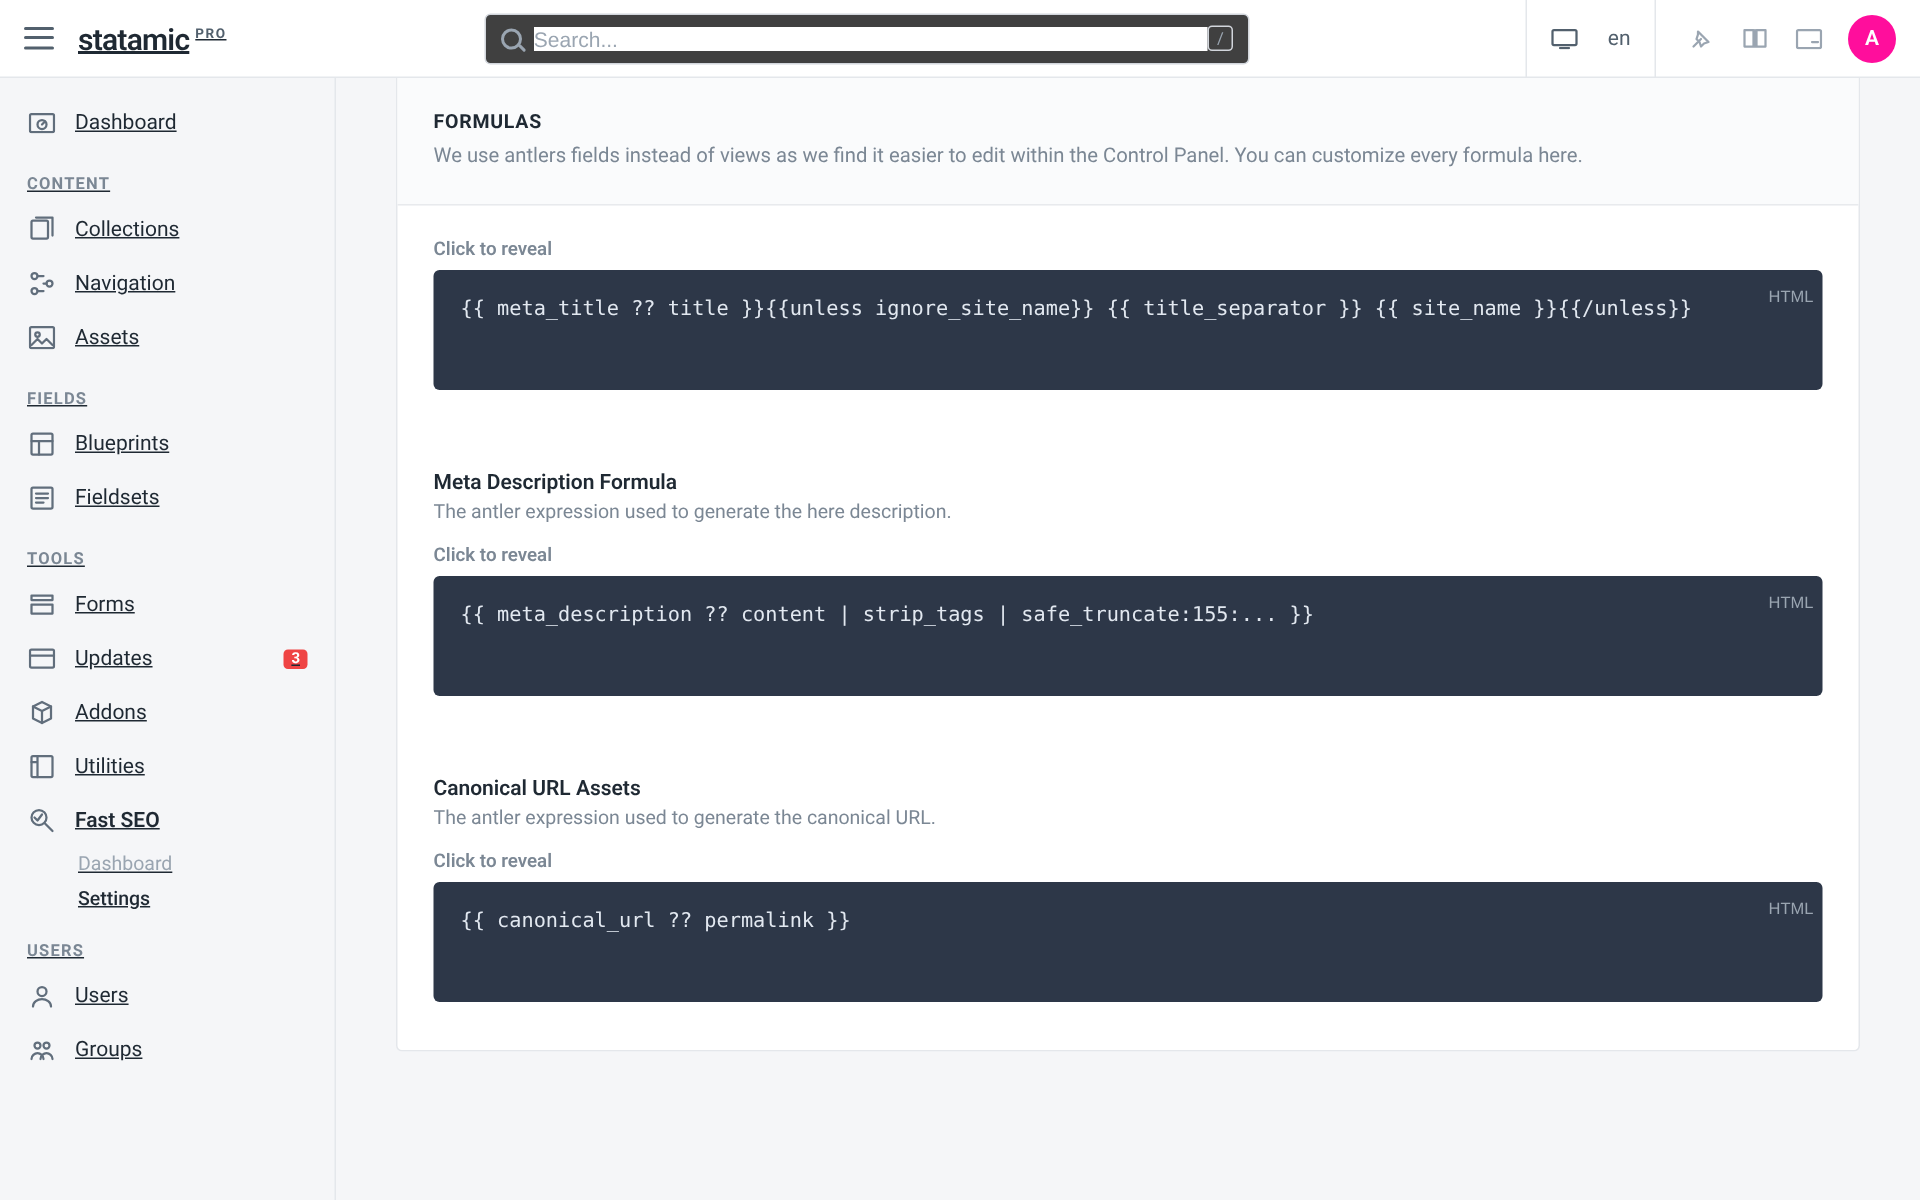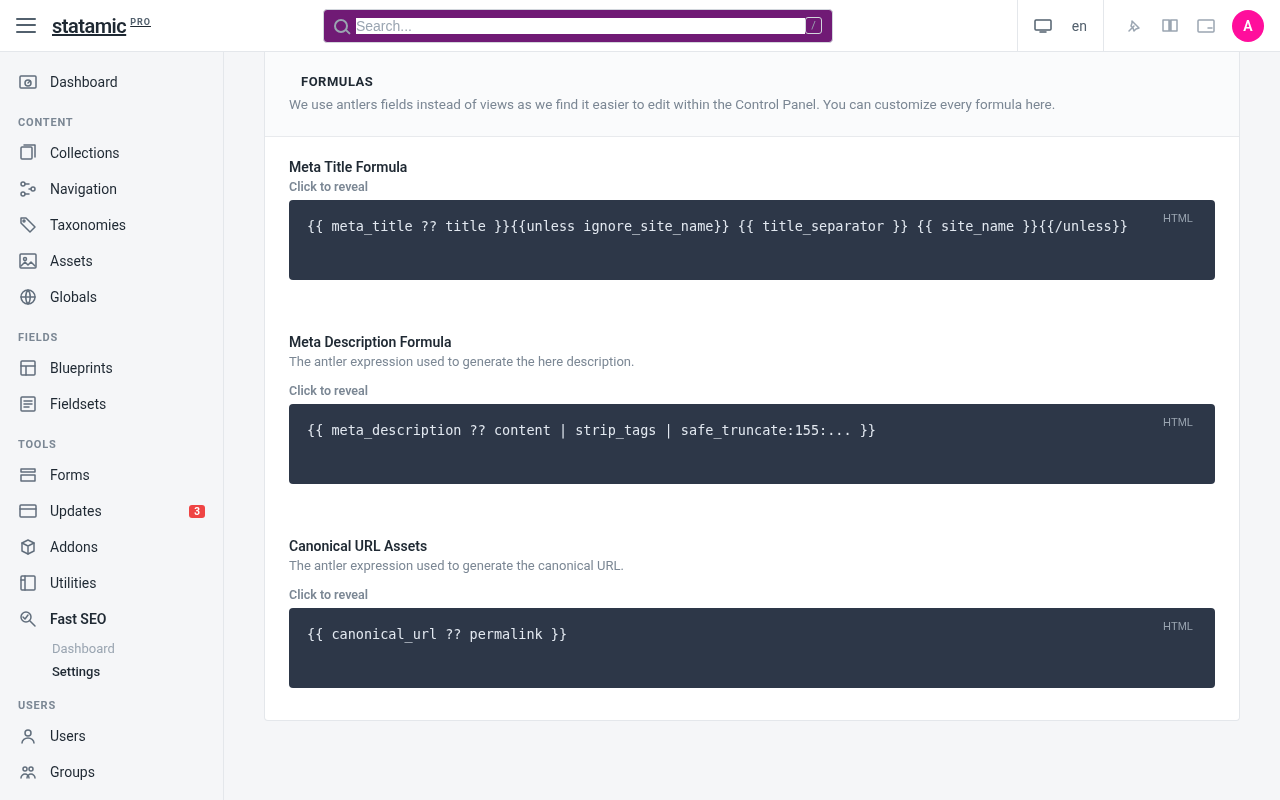--- a/index.html
+++ b/index.html
@@ -52,21 +52,21 @@
     margin: 0 40px;
   }
   .search {
     width: 510px;
     height: 34px;
     border: 1px solid #d2d6dc;
     border-radius: 4px;
     display: flex;
     align-items: center;
     padding: 0 10px;
-    background: #701a75;
+    background: #404040;
     color: #9aa5b1;
   }
   .search .mag { width: 14px; height: 14px; border: 2px solid #9aa5b1; border-radius: 50%; position: relative; margin-right: 8px;}
   .search .mag::after { content:""; position:absolute; width:2px; height:6px; background:#9aa5b1; transform: rotate(-45deg); right:-3px; bottom:-4px; border-radius:1px;}
   .search input {
     flex:1; border:none; outline:none; font-size:14px; color:#1f2933;
   }
   .search input::placeholder { color:#9aa5b1; }
   .search .kbd {
     border:1px solid #d2d6dc; border-radius:3px; padding:1px 5px; font-size:11px; color:#9aa5b1;
@@ -91,20 +91,21 @@
   }
 
   
   .layout { display:flex; height: calc(800px - 52px); }
   .sidebar {
     width: 224px;
     background:#f5f6f8;
     border-right:1px solid #e4e7eb;
     overflow-y:auto;
     padding: 12px 0 20px 0;
+    text-decoration: underline;
   }
   .nav-item {
     display:flex; align-items:center;
     padding: 8px 18px;
     color:#1f2933;
     font-size:14px;
     cursor:pointer;
     gap:12px;
   }
   .nav-item .nicon {
@@ -153,21 +154,20 @@
     padding: 22px 24px;
     border-bottom:1px solid #e8eaed;
     background:#fafbfc;
   }
   .card-header .title {
     font-size:13px;
     font-weight:700;
     letter-spacing:0.5px;
     color:#1f2933;
     margin-bottom:6px;
-    margin-left:12px;
   }
   .card-header .subtitle {
     font-size:13.5px;
     color:#7b8794;
     line-height:1.4;
   }
   .section {
     padding:22px 24px 8px 24px;
   }
   .field-title {
@@ -195,21 +195,21 @@
     position:relative;
     font-family: ui-monospace, Menlo, Monaco, Consolas, monospace;
     font-size:13.5px;
     line-height:1.6;
     min-height: 80px;
     margin-bottom: 24px;
     white-space: pre-wrap;
     word-break: break-word;
   }
   .codelang {
-    position:absolute; top:10px; right:22px;
+    position:absolute; top:10px; right:6px;
     font-size:11px; color:#9aa5b1;
     font-family: -apple-system, BlinkMacSystemFont, sans-serif;
   }
 
   
   svg { stroke: currentColor; fill: none; stroke-width:1.5; stroke-linecap:round; stroke-linejoin:round; }
 </style>
 </head>
 <body>
 
@@ -292,45 +292,27 @@
             <circle cx="4" cy="4" r="2"></circle>
             <circle cx="4" cy="14" r="2"></circle>
             <circle cx="14" cy="9" r="2"></circle>
             <path d="M6 4h4M6 14h4M10 9h2"></path>
           </svg>
         </span>
       <span>Navigation</span>
     </div>
     <div class="nav-item">
       <span class="nicon">
-          <svg width="18" height="18" viewBox="0 0 18 18">
-            <path d="M2 7V2h5l9 9-5 5z"></path>
-            <circle cx="5" cy="5" r="1"></circle>
-          </svg>
-        </span>
-      <span>Taxonomies</span>
-    </div>
-    <div class="nav-item">
-      <span class="nicon">
           <svg width="18" height="16" viewBox="0 0 18 16">
             <rect x="1" y="1" width="16" height="14" rx="1"></rect>
             <circle cx="6" cy="6" r="1.5"></circle>
             <path d="M2 13l4-4 3 3 3-3 4 4"></path>
           </svg>
         </span>
       <span>Assets</span>
-    </div>
-    <div class="nav-item">
-      <span class="nicon">
-          <svg width="18" height="18" viewBox="0 0 18 18">
-            <circle cx="9" cy="9" r="7"></circle>
-            <path d="M2 9h14M9 2c3 3 3 11 0 14M9 2c-3 3-3 11 0 14"></path>
-          </svg>
-        </span>
-      <span>Globals</span>
     </div>
 
     <div class="nav-group-label">FIELDS</div>
     <div class="nav-item">
       <span class="nicon">
           <svg width="18" height="18" viewBox="0 0 18 18">
             <rect x="2" y="2" width="14" height="14" rx="1"></rect>
             <path d="M2 7h14M7 7v9"></path>
           </svg>
         </span>
@@ -421,21 +403,20 @@
   </div>
 
   <div class="main">
     <div class="card">
       <div class="card-header">
         <div class="title">FORMULAS</div>
         <div class="subtitle">We use antlers fields instead of views as we find it easier to edit within the Control Panel. You can customize every formula here.</div>
       </div>
 
       <div class="section">
-        <div class="field-title">Meta Title Formula</div>
         <div class="reveal">Click to reveal</div>
         <div class="codeblock"><span class="codelang">HTML</span><span>{{ meta_title ?? title }}{{unless ignore_site_name}} {{ title_separator }} {{ site_name }}{{/unless}}</span></div>
       </div>
 
       <div class="section">
         <div class="field-title">Meta Description Formula</div>
         <div class="field-desc">The antler expression used to generate the here description.</div>
         <div class="reveal">Click to reveal</div>
         <div class="codeblock"><span class="codelang">HTML</span><span>{{ meta_description ?? content | strip_tags | safe_truncate:155:... }}</span></div>
       </div>

